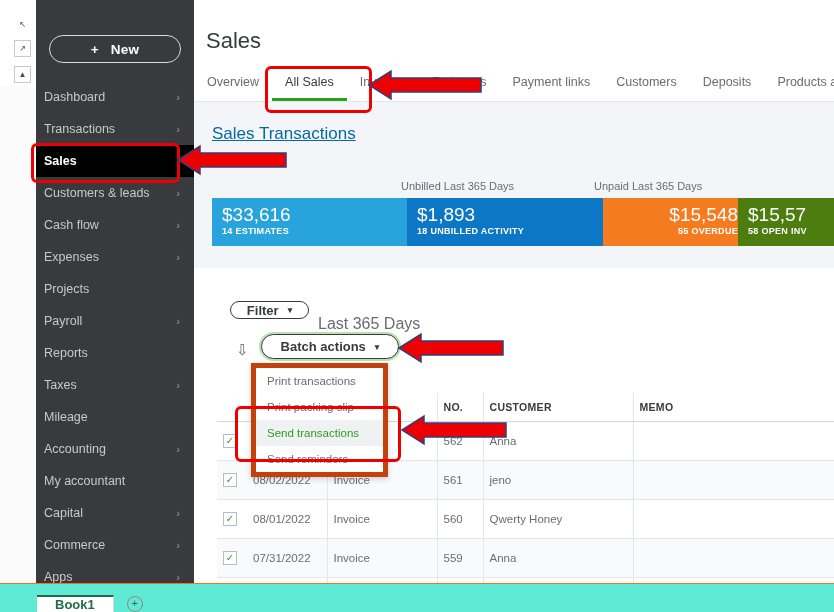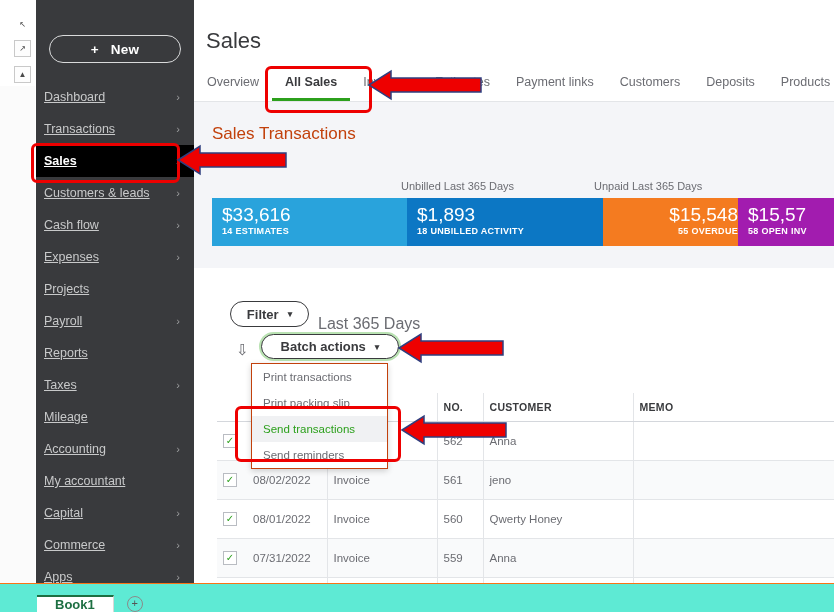--- a/index.html
+++ b/index.html
@@ -114,21 +114,20 @@
   }
   .qb-nav-item {
     position: relative;
     height: 32px;
     display: flex;
     align-items: center;
     padding-left: 8px;
     color: #c8c9ca;
     font-size: 12.5px;
     box-sizing: border-box;
-    text-decoration: underline;
   }
   .qb-nav-item.active {
     background: #000000;
     color: #ffffff;
     font-weight: bold;
   }
   .qb-nav-item .chev {
     position: absolute;
     right: 14px;
     font-size: 11px;
@@ -164,35 +163,36 @@
     font-size: 12.5px;
     color: #6b6c72;
     padding: 0 13px;
     height: 29px;
     line-height: 20px;
     white-space: nowrap;
     box-sizing: border-box;
   }
   .qb-tab.active {
     color: #393a3d;
-    font-weight: bold;
+    font-weight: normal;
     border-bottom: 3px solid #2ca01c;
   }
 
   .qb-panel {
     position: absolute;
     left: 0; top: 102px;
     width: 640px; height: 166px;
     background: #f4f5f8;
   }
   .qb-panel-title {
     position: absolute;
     left: 18px; top: 22px;
     font-size: 17px;
-    color: #c2410c;
+    color: #0369a1;
+    text-decoration: underline;
   }
   .kpi-caption {
     position: absolute;
     font-size: 11px;
     color: #6b6c72;
   }
   .kpi-caption.unbilled { left: 207px; top: 78px; text-align: center; }
   .kpi-caption.unpaid   { left: 400px; top: 78px; }
   .kpi-bar {
     position: absolute;
@@ -218,21 +218,21 @@
     background: #ffffff;
     font-size: 13px;
     color: #393a3d;
     font-weight: bold;
     display: flex;
     align-items: center;
     justify-content: center;
     box-sizing: border-box;
   }
   .pill .caret { margin-left: 9px; font-size: 9px; }
-  .filter-pill { left: 36px; top: 301px; width: 79px; height: 26px; align-items: center; }
+  .filter-pill { left: 36px; top: 301px; width: 79px; height: 18px; align-items: center; }
   .range-label {
     position: absolute;
     left: 124px; top: 315px;
     font-size: 16px;
     color: #6b6c72;
   }
   .batch-pill {
     left: 67px; top: 334px; width: 138px; height: 25px;
     box-shadow: 0 0 0 2px #b9e2b2;
   }
@@ -242,21 +242,21 @@
     font-size: 15px;
     color: #6b6c72;
   }
 
   
   .batch-menu {
     position: absolute;
     left: 57px; top: 363px;
     width: 137px;
     background: #ffffff;
-    border: 1px solid #c2410c;
+    border: 5px solid #c2410c;
     box-shadow: 0 2px 6px rgba(0,0,0,.18);
     z-index: 30;
     box-sizing: border-box;
   }
   .batch-menu-item {
     height: 26px;
     line-height: 26px;
     padding-left: 11px;
     font-size: 11.5px;
     color: #6b6c72;
@@ -440,21 +440,21 @@
         <div class="kpi-label">14 ESTIMATES</div>
       </div>
       <div class="kpi-bar kpi-unb" style="background: rgb(12, 119, 196);">
         <div class="kpi-amount">$1,893</div>
         <div class="kpi-label">18 UNBILLED ACTIVITY</div>
       </div>
       <div class="kpi-bar kpi-overdue" style="background: rgb(244, 123, 32); text-align: right;">
         <div class="kpi-amount">$15,548</div>
         <div class="kpi-label">55 OVERDUE</div>
       </div>
-      <div class="kpi-bar kpi-open" style="background: #a21caf;">
+      <div class="kpi-bar kpi-open" style="background: #4d7c0f;">
         <div class="kpi-amount">$15,57</div>
         <div class="kpi-label">58 OPEN INV</div>
       </div>
     </div>
 
     <div class="pill filter-pill">
       <span>Filter</span>
       <span class="caret">▾</span>
     </div>
     <div class="range-label">Last 365 Days</div>

